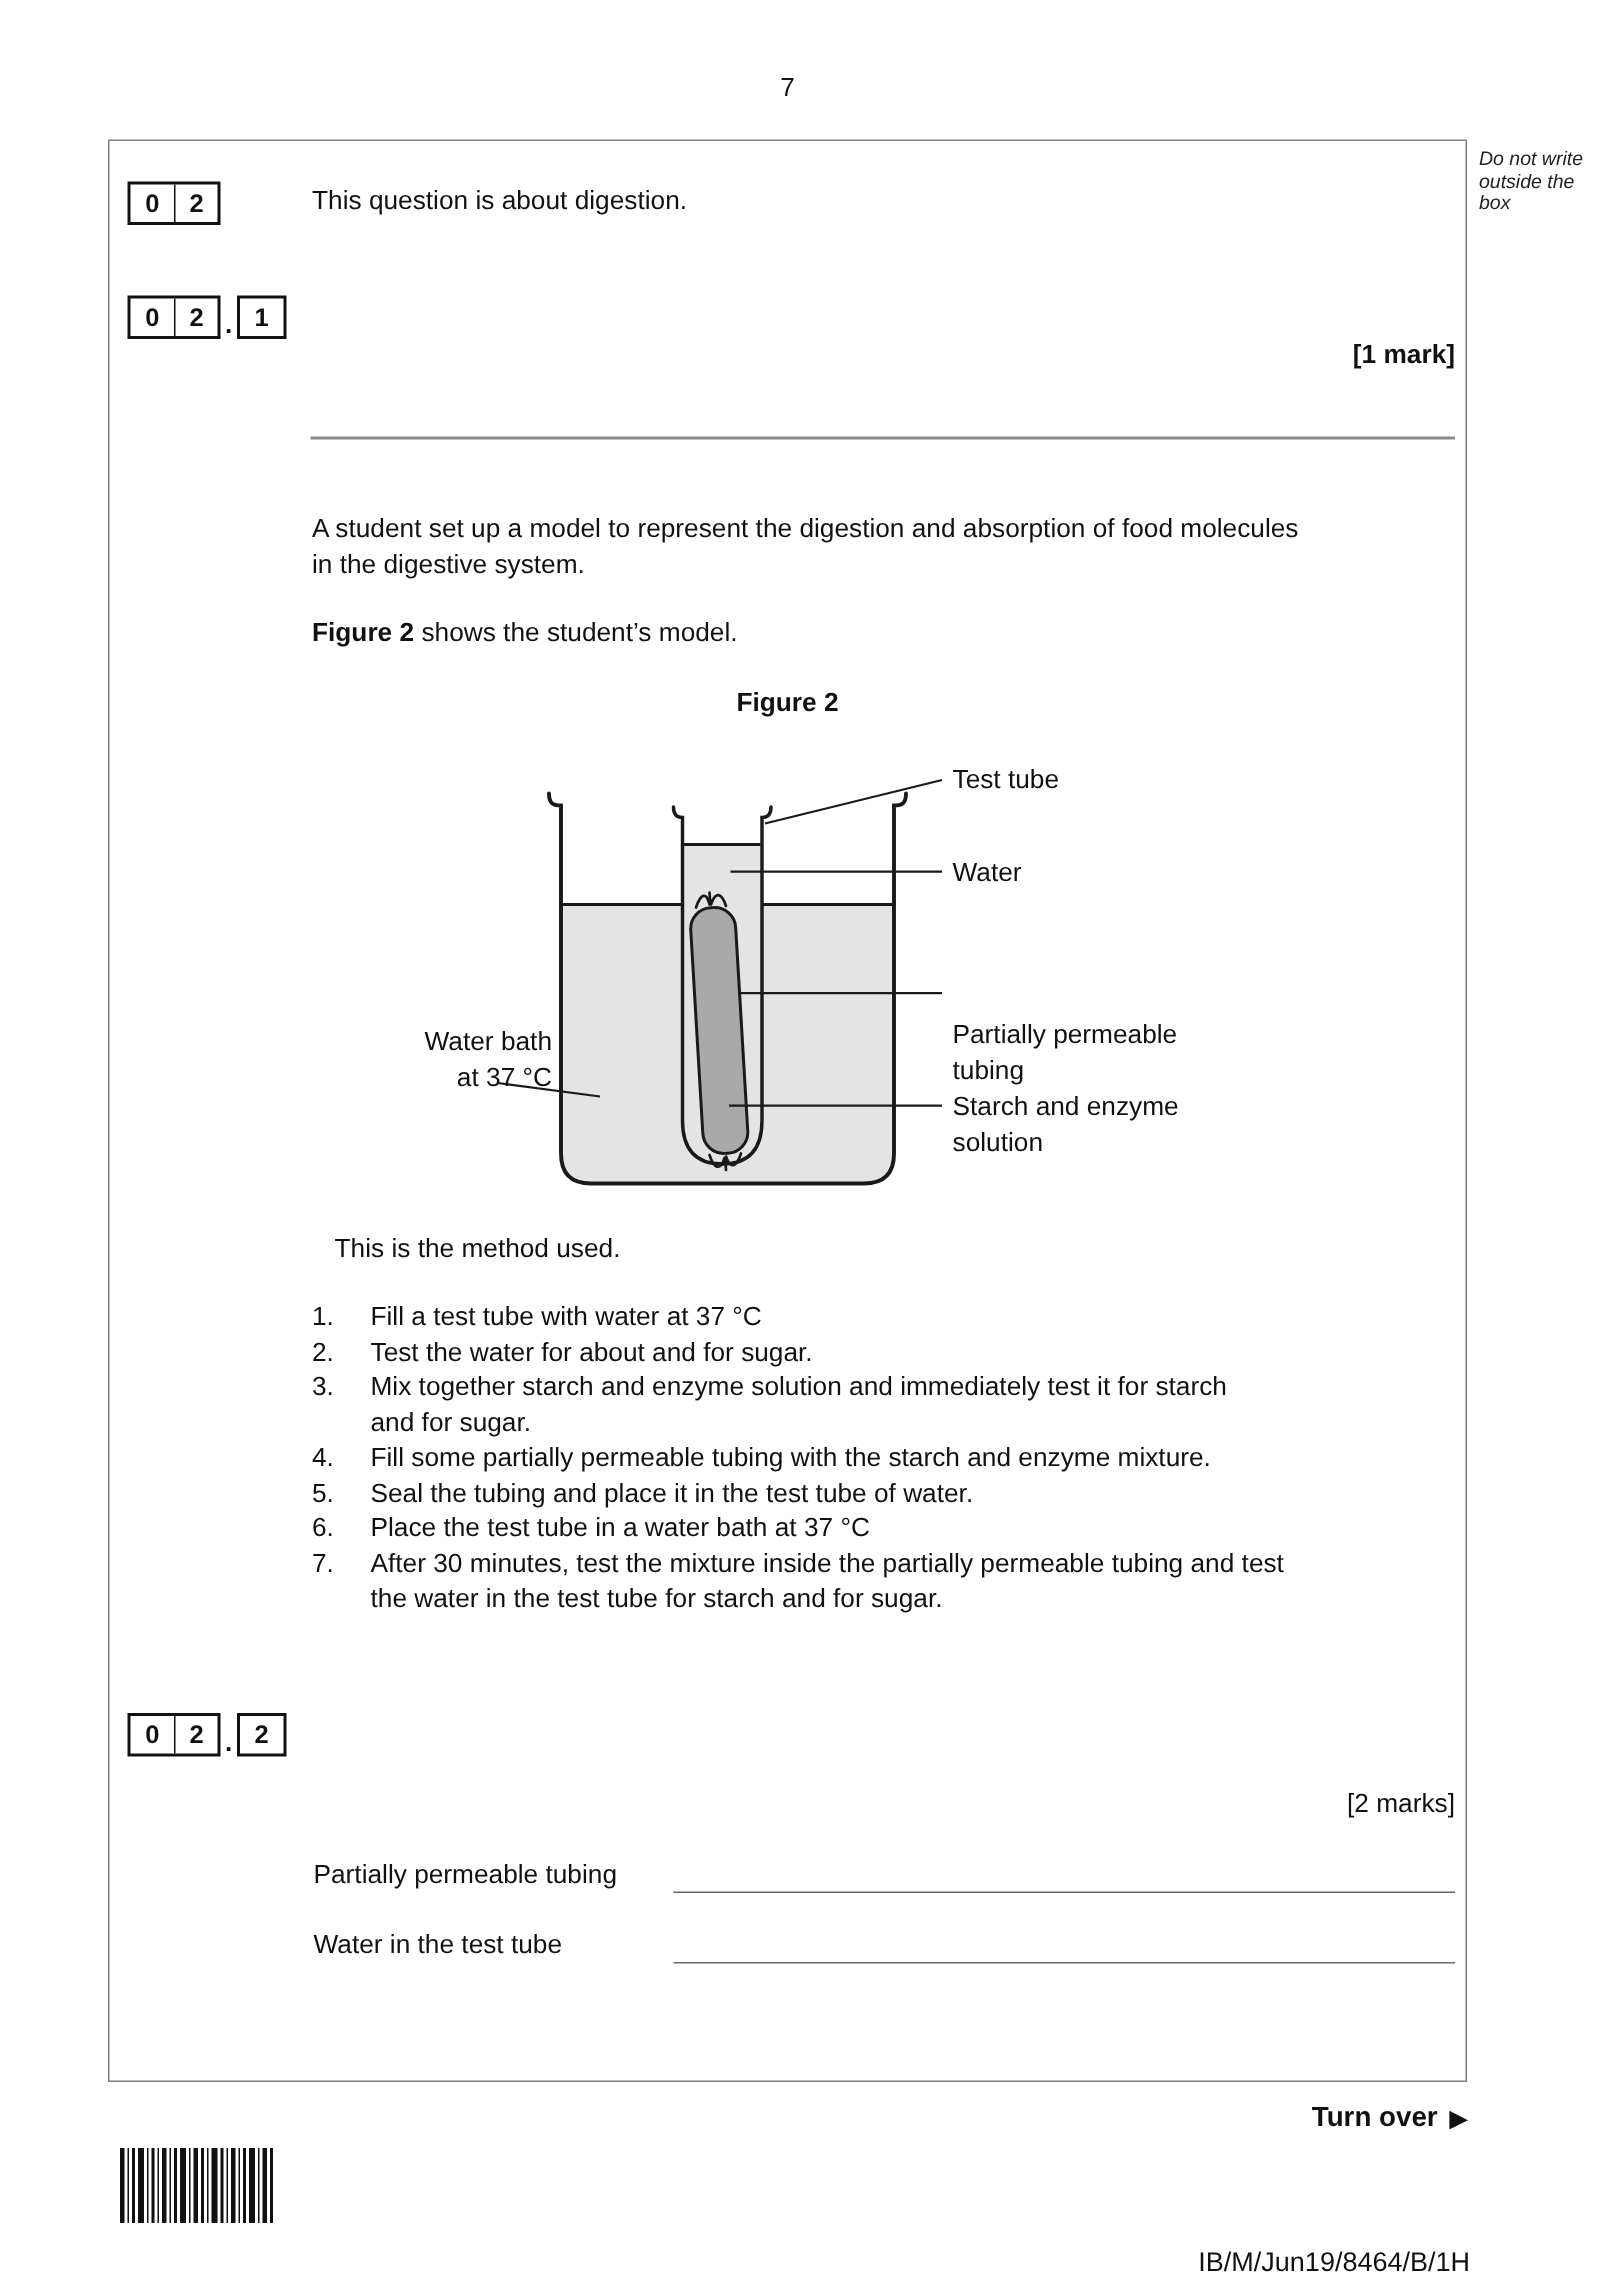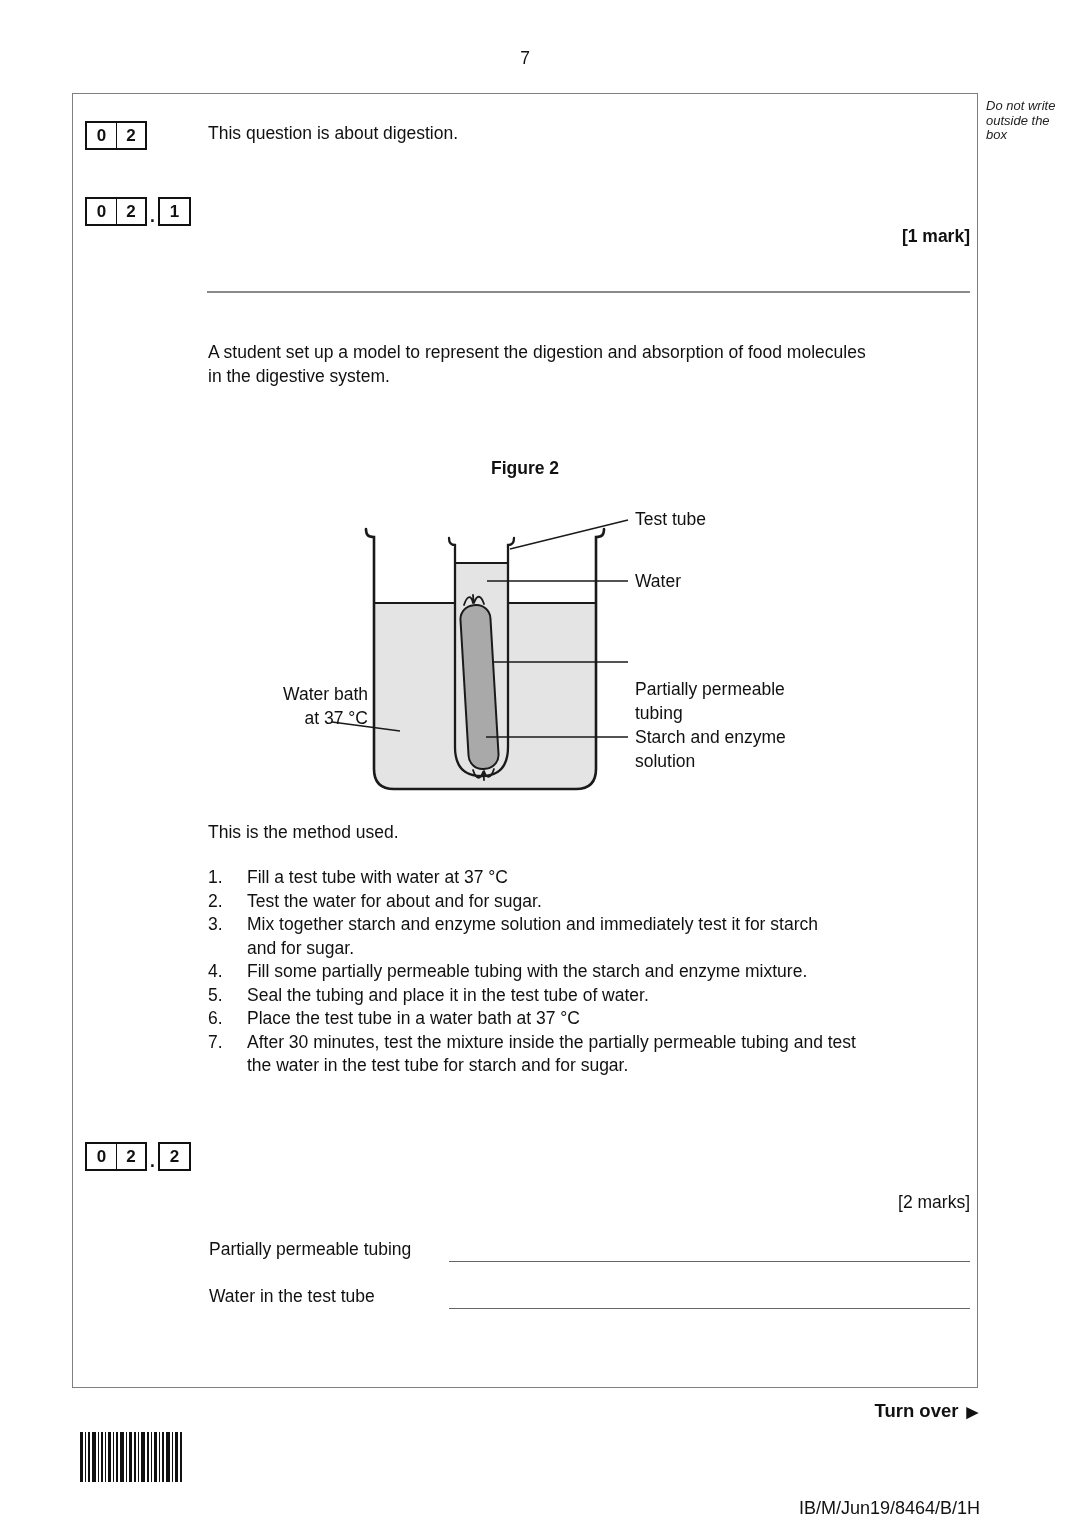--- a/index.html
+++ b/index.html
@@ -59,21 +59,21 @@
   .figure-ref  { left:208px; top:410px; }
   .figure-caption { left:72px; top:457px; width:906px; text-align:center; font-weight:bold; }
 
   .fig-svg { left:320px; top:505px; }
   .lbl-test-tube  { left:635px; top:508px; }
   .lbl-water      { left:635px; top:570px; }
   .lbl-tubing     { left:635px; top:650px; width:200px;margin-top:28px; }
   .lbl-starch     { left:635px; top:726px; width:200px; }
   .lbl-water-bath { left:248px; top:683px; width:120px;text-align:right; }
 
-  .method-intro { left:208px; top:821px; }
+  .method-intro { left:223px; top:821px; }
   .method-list  { left:208px; top:866px; width:755px; }
   .step { display:flex; }
   .step-num { width:39px; flex:0 0 39px; }
   .step-text { flex:1; }
 
   .q22-text { left:208px; top:1145px; width:760px; }
   .marks-2  { right:110px; top:1191px; font-weight:normal; }
 
   .answer-row { left:209px; width:761px; display:flex; align-items:flex-end; }
   .answer-row-1 { top:1238px; }
@@ -121,20 +121,21 @@
     <div class="qdot">.</div>
     <div class="qcells">
       <div class="qcell">1</div>
     </div>
   </div>
   <div class="abs marks-1">[1 mark]</div>
   <div class="abs ans-line-top"></div>
 
   <div class="abs intro-text ml">A student set up a model to represent the digestion and absorption of food molecules
 in the digestive system.</div>
+  <div class="abs figure-ref"><span class="bold">Figure 2</span><span> shows the student’s model.</span></div>
   <div class="abs figure-caption">Figure 2</div>
 
   <svg class="abs fig-svg" width="312" height="305" viewBox="0 0 312 305">
 
     <path d="M54,98 L54,264 Q54,283 73,283 L257,283 Q276,283 276,264 L276,98 Z" stroke="none" fill="#e4e4e4"></path>
     <line x1="54" y1="98" x2="276" y2="98" stroke="#1a1a1a" stroke-width="2"></line>
 
     <path d="M46,24 C46,30 48,32 54,32 L54,264 Q54,284 74,284 L256,284 Q276,284 276,264 L276,32 C282,32 284,30 284,24" fill="none" stroke="#1a1a1a" stroke-width="2.6" stroke-linecap="round"></path>
 
     <path d="M135,40 L135,242 Q135,271 161.5,271 Q188,271 188,242 L188,40 Z" fill="#ffffff" stroke="none"></path>

